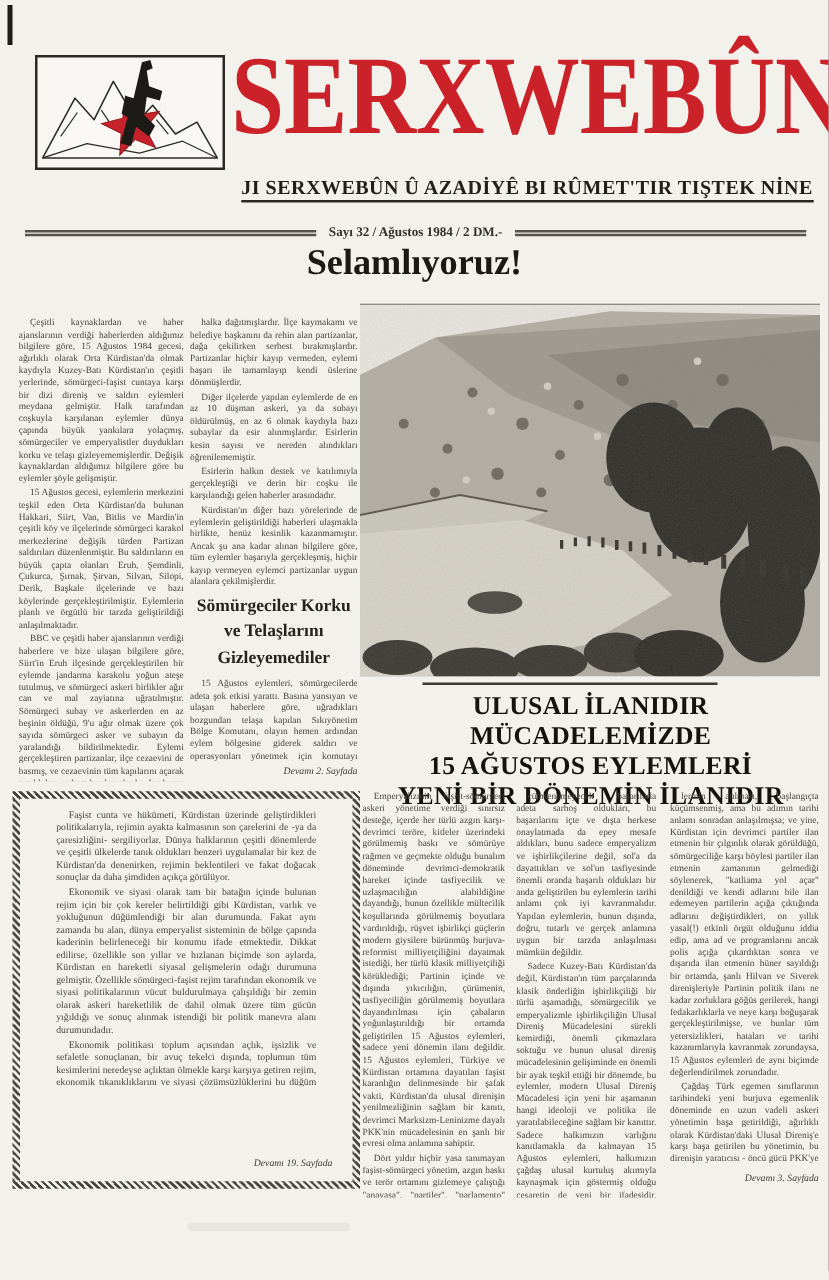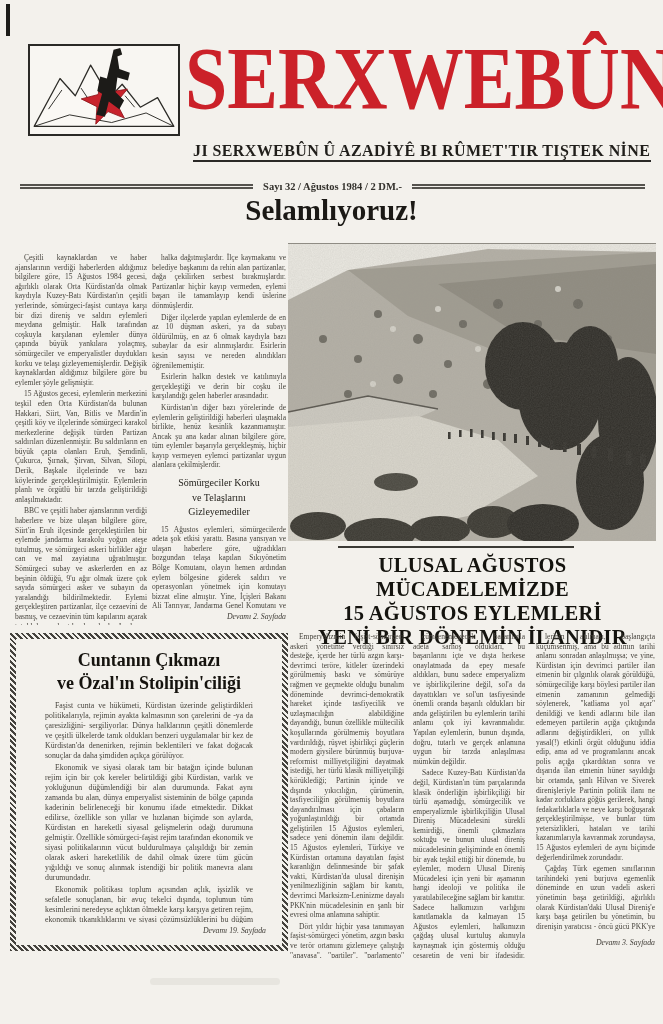--- a/index.html
+++ b/index.html
@@ -38,21 +38,21 @@
   .lead-headline{
     position:absolute;left:0;top:194px;width:663px;text-align:center;
     font-weight:bold;color:#1b1915;font-size:29px;line-height:1.12;
   }
   
   .col{position:absolute;overflow:hidden;font-size:7.5px;line-height:9.6px;text-align:justify;color:#47443d;}
   .col p{margin:0 0 2px;text-indent:9px;}
   .lead-col1{left:15px;top:253px;width:132px;height:372px;}
   .lead-col2{left:152px;top:253px;width:134px;height:356px;}
   .subhead{
-    font-size:10px;font-weight:normal;text-align:center;color:#26241f;
+    font-size:14px;font-weight:bold;text-align:center;color:#26241f;
     line-height:1.45;margin:6px 0 5px;text-indent:0;
   }
   .continuation{font-style:italic;font-size:7.8px;text-align:right;color:#3e3b35;}
   .lead-cont{position:absolute;left:152px;top:612px;width:134px;}
   
   .photo{
     position:absolute;left:288px;top:243px;width:368px;height:297px;
     background:#b9b5ab;border-top:1px solid #8f8c84;
   }
   .photo svg{display:block;width:100%;height:100%;}
@@ -208,45 +208,41 @@
           <ellipse cx="205" cy="278" rx="26" ry="16"></ellipse>
         <ellipse cx="108" cy="238" rx="22" ry="9" fill="#4a4840"></ellipse>
         <ellipse cx="255" cy="280" rx="36" ry="20" fill="#2f2d28"></ellipse>
       </g>
       <rect width="368" height="297" filter="url(#grain)" opacity="0.4"></rect>
     </svg>
   </div>
   <div class="photo-rule"></div>
 
   <div class="second-headline">
-    <div>ULUSAL AĞUSTOS MÜCADELEMİZDE</div>
+    <div>ULUSAL İLANIDIR MÜCADELEMİZDE</div>
     <div>15 AĞUSTOS EYLEMLERİ</div>
     <div>YENİ BİR DÖNEMİN İLANIDIR</div>
   </div>
 
   <div class="col sa-col1">
     <p>Emperyalizmin faşist-sömürgeci askeri yönetime verdiği sınırsız desteğe, içerde her türlü azgın karşı-devrimci teröre, kitleler üzerindeki görülmemiş baskı ve sömürüye rağmen ve geçmekte olduğu bunalım döneminde devrimci-demokratik hareket içinde tasfiyecilik ve uzlaşmacılığın alabildiğine dayandığı, bunun özellikle mültecilik koşullarında görülmemiş boyutlara vardırıldığı, rüşvet işbirlikçi güçlerin modern giysilere bürünmüş burjuva-reformist milliyetçiliğini dayatmak istediği, her türlü klasik milliyetçiliği körüklediği; Partinin içinde ve dışında yıkıcılığın, çürümenin, tasfiyeciliğin görülmemiş boyutlara dayandırılması için çabaların yoğunlaştırıldığı bir ortamda geliştirilen 15 Ağustos eylemleri, sadece yeni dönemin ilanı değildir. 15 Ağustos eylemleri, Türkiye ve Kürdistan ortamına dayatılan faşist karanlığın delinmesinde bir şafak vakti, Kürdistan'da ulusal direnişin yenilmezliğinin sağlam bir kanıtı, devrimci Marksizm-Leninizme dayalı PKK'nin mücadelesinin en şanlı bir evresi olma anlamına sahiptir.</p>
     <p>Dört yıldır hiçbir yasa tanımayan faşist-sömürgeci yönetim, azgın baskı ve terör ortamını gizlemeye çalıştığı "anayasa", "partiler", "parlamento" sahtekarlığıyla, demokrasiye geçişin başarıyla sağlandığını belirtmekteydi. Emperyalizmin Hitler olma yolunda hergün bir adım daha ileriye giden Reagan da, dünya çapında karşı-devrim hareketlerinin en başarılısı diye sunduğu, sınırsız destek vermekten çekinmediği faşist Türk generallerinin başarısını övmekteydi. Faşist generallerin, faşizmin kurumlaşmasında hiç de kü-</p>
   </div>
   <div class="col sa-col2">
     <p>çümsenemeyecek başarılarla adeta sarhoş oldukları, bu başarılarını içte ve dışta herkese onaylatmada da epey mesafe aldıkları, bunu sadece emperyalizm ve işbirlikçilerine değil, sol'a da dayattıkları ve sol'un tasfiyesinde önemli oranda başarılı oldukları bir anda geliştirilen bu eylemlerin tarihi anlamı çok iyi kavranmalıdır. Yapılan eylemlerin, bunun dışında, doğru, tutarlı ve gerçek anlamına uygun bir tarzda anlaşılması mümkün değildir.</p>
     <p>Sadece Kuzey-Batı Kürdistan'da değil, Kürdistan'ın tüm parçalarında klasik önderliğin işbirlikçiliği bir türlü aşamadığı, sömürgecilik ve emperyalizmle işbirlikçiliğin Ulusal Direniş Mücadelesini sürekli kemirdiği, önemli çıkmazlara soktuğu ve bunun ulusal direniş mücadelesinin gelişiminde en önemli bir ayak teşkil ettiği bir dönemde, bu eylemler, modern Ulusal Direniş Mücadelesi için yeni bir aşamanın hangi ideoloji ve politika ile yaratılabileceğine sağlam bir kanıttır. Sadece halkımızın varlığını kanıtlamakla da kalmayan 15 Ağustos eylemleri, halkımızın çağdaş ulusal kurtuluş akımıyla kaynaşmak için göstermiş olduğu cesaretin de yeni bir ifadesidir. Bütün bunlar doğru bir biçimde bilince kazanılmak zorundadır.</p>
 
   </div>
   <div class="col sa-col3">
     <p>lerinin atılması, başlangıçta küçümsenmiş, ama bu adımın tarihi anlamı sonradan anlaşılmışsa; ve yine, Kürdistan için devrimci partiler ilan etmenin bir çılgınlık olarak görüldüğü, sömürgeciliğe karşı böylesi partiler ilan etmenin zamanının gelmediği söylenerek, "katliama yol açar" denildiği ve kendi adlarını bile ilan edemeyen partilerin açığa çıktığında adlarını değiştirdikleri, on yıllık yasal(!) etkinli örgüt olduğunu iddia edip, ama ad ve programlarını ancak polis açığa çıkardıktan sonra ve dışarıda ilan etmenin hüner sayıldığı bir ortamda, şanlı Hilvan ve Siverek direnişleriyle Partinin politik ilanı ne kadar zorluklara göğüs gerilerek, hangi fedakarlıklarla ve neye karşı boğuşarak gerçekleştirilmişse, ve bunlar tüm yetersizlikleri, hataları ve tarihi kazanımlarıyla kavranmak zorundaysa, 15 Ağustos eylemleri de aynı biçimde değerlendirilmek zorundadır.</p>
     <p>Çağdaş Türk egemen sınıflarının tarihindeki yeni burjuva egemenlik döneminde en uzun vadeli askeri yönetimin başa getirildiği, ağırlıklı olarak Kürdistan'daki Ulusal Direniş'e karşı başa getirilen bu yönetimin, bu direnişin yaratıcısı - öncü gücü PKK'ye karşı 1980'lerden itibaren baskı, imha, işkence, katliam çabalarının insanlık tarihinde eşine ender rastlanan bir örneğini sunduğu yıllarda, halkımızın en değerli evlatları Mazlum, Kemal ve Hayri'ler gülümsemiş direniş örnekleri sundular. "İdeolojimizden vazgeçmeyeceğiz, bu konuda oynamak istediğiniz tüm oyunlara karşı duracağız" diyerek, yıllarca</p>
   </div>
   <div class="continuation sa-cont">Devamı 3. Sayfada</div>
 
   <div class="boxed">
-    <div class="boxed-title">
-      <div>Cuntanın Çıkmazı</div>
-      <div>ve Özal'ın  Stolipin'ciliği</div>
-    </div>
     <div class="boxed-body">
       <p>Faşist cunta ve hükümeti, Kürdistan üzerinde geliştirdikleri politikalarıyla, rejimin ayakta kalmasının son çarelerini de -ya da çaresizliğini- sergiliyorlar. Dünya halklarının çeşitli dönemlerde ve çeşitli ülkelerde tanık oldukları benzeri uygulamalar bir kez de Kürdistan'da denenirken, rejimin beklentileri ve fakat doğacak sonuçlar da daha şimdiden açıkça görülüyor.</p>
       <p>Ekonomik ve siyasi olarak tam bir batağın içinde bulunan rejim için bir çok kereler belirtildiği gibi Kürdistan, varlık ve yokluğunun düğümlendiği bir alan durumunda. Fakat aynı zamanda bu alan, dünya emperyalist sisteminin de bölge çapında kaderinin belirleneceği bir konumu ifade etmektedir. Dikkat edilirse, özellikle son yıllar ve hızlanan biçimde son aylarda, Kürdistan en hareketli siyasal gelişmelerin odağı durumuna gelmiştir. Özellikle sömürgeci-faşist rejim tarafından ekonomik ve siyasi politikalarının vücut buldurulmaya çalışıldığı bir zemin olarak askeri hareketlilik de dahil olmak üzere tüm gücün yığıldığı ve sonuç alınmak istendiği bir politik manevra alanı durumundadır.</p>
       <p>Ekonomik politikası toplum açısından açlık, işsizlik ve sefaletle sonuçlanan, bir avuç tekelci dışında, toplumun tüm kesimlerini neredeyse açlıktan ölmekle karşı karşıya getiren rejim, ekonomik tıkanıklıklarını ve siyasi çözümsüzlüklerini bu düğüm noktasından hareketle açmak istemektedir. Daha açık biçimiyle iki yanı olan tek bir politikayı Kürdistan üzerinde sonuna kadar uygulayarak, kendisiyle birlikte tüm bir emperyalist sistemi de bu sahada rahatlatmayı-kurtarmayı amaçlamaktadır. Özal hükümetinin özellikle son aylarda Kürdistan üzerindeki uygulamaları kendi siyasal geleceğinin sermayesi haline getirmesi, bunun önemini açıkça gösterir niteliktedir.</p>
 
     </div>
     <div class="continuation boxed-cont">Devamı 19. Sayfada</div>
   </div>
 
   <div class="scan-smudge"></div>

